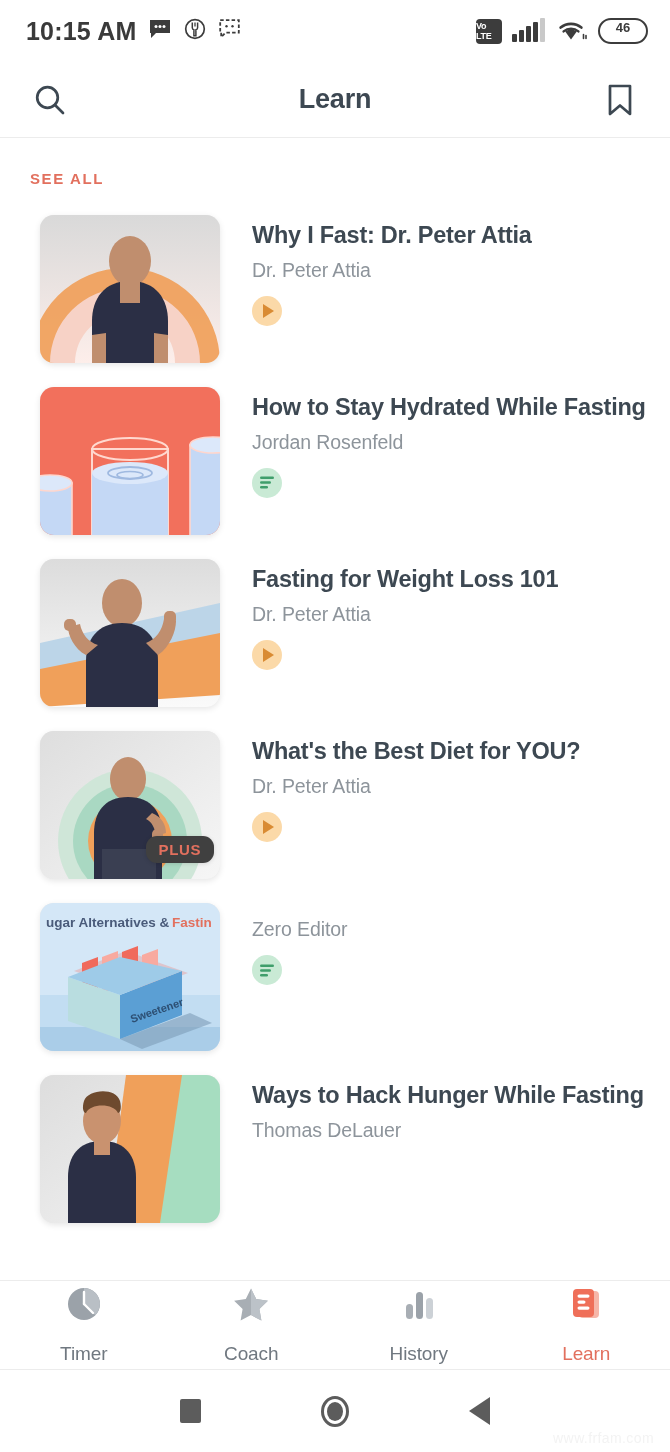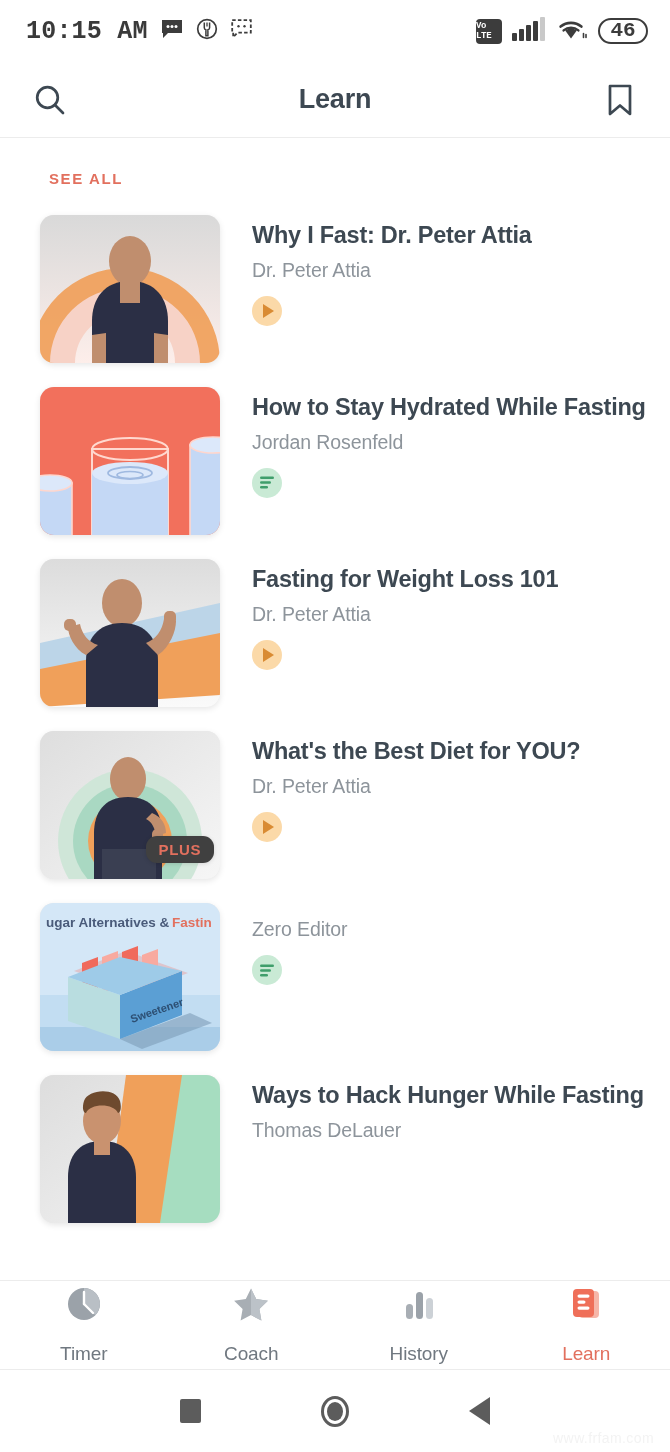--- a/index.html
+++ b/index.html
@@ -23,21 +23,20 @@
 
   
   .status-bar {
     height: 62px;
     flex: 0 0 62px;
     display: flex;
     align-items: center;
     justify-content: space-between;
     padding: 0 22px 0 26px;
     background: #ffffff;
-    font-family: Liberation Mono, monospace;
   }
   .status-left {
     display: flex;
     align-items: center;
     gap: 12px;
   }
   .status-time {
     font-size: 25px;
     font-weight: bold;
     color: #3a3a3a;
@@ -62,23 +61,23 @@
     align-items: flex-start;
     justify-content: center;
     letter-spacing: -0.3px;
   }
   .battery {
     width: 50px;
     height: 26px;
     border: 2.5px solid #3c3c3c;
     border-radius: 13px;
     display: flex;
-    align-items: flex-end;
+    align-items: flex-start;
     justify-content: center;
-    font-size: 21px;
+    font-size: 13px;
     font-weight: bold;
     color: #3c3c3c;
   }
 
   
   .app-header {
     height: 76px;
     flex: 0 0 76px;
     display: flex;
     align-items: center;
@@ -123,21 +122,20 @@
     font-weight: bold;
     color: #3d4852;
     letter-spacing: -0.2px;
   }
   .see-all {
     font-size: 15px;
     font-weight: bold;
     color: #e2705e;
     letter-spacing: 1.6px;
     cursor: pointer;
-    margin-left: 19px;
   }
 
   
   .card-list { padding: 0 0 0 0; }
 
   .card-row {
     display: flex;
     align-items: flex-start;
     padding: 12px 24px 12px 40px;
     gap: 32px;

